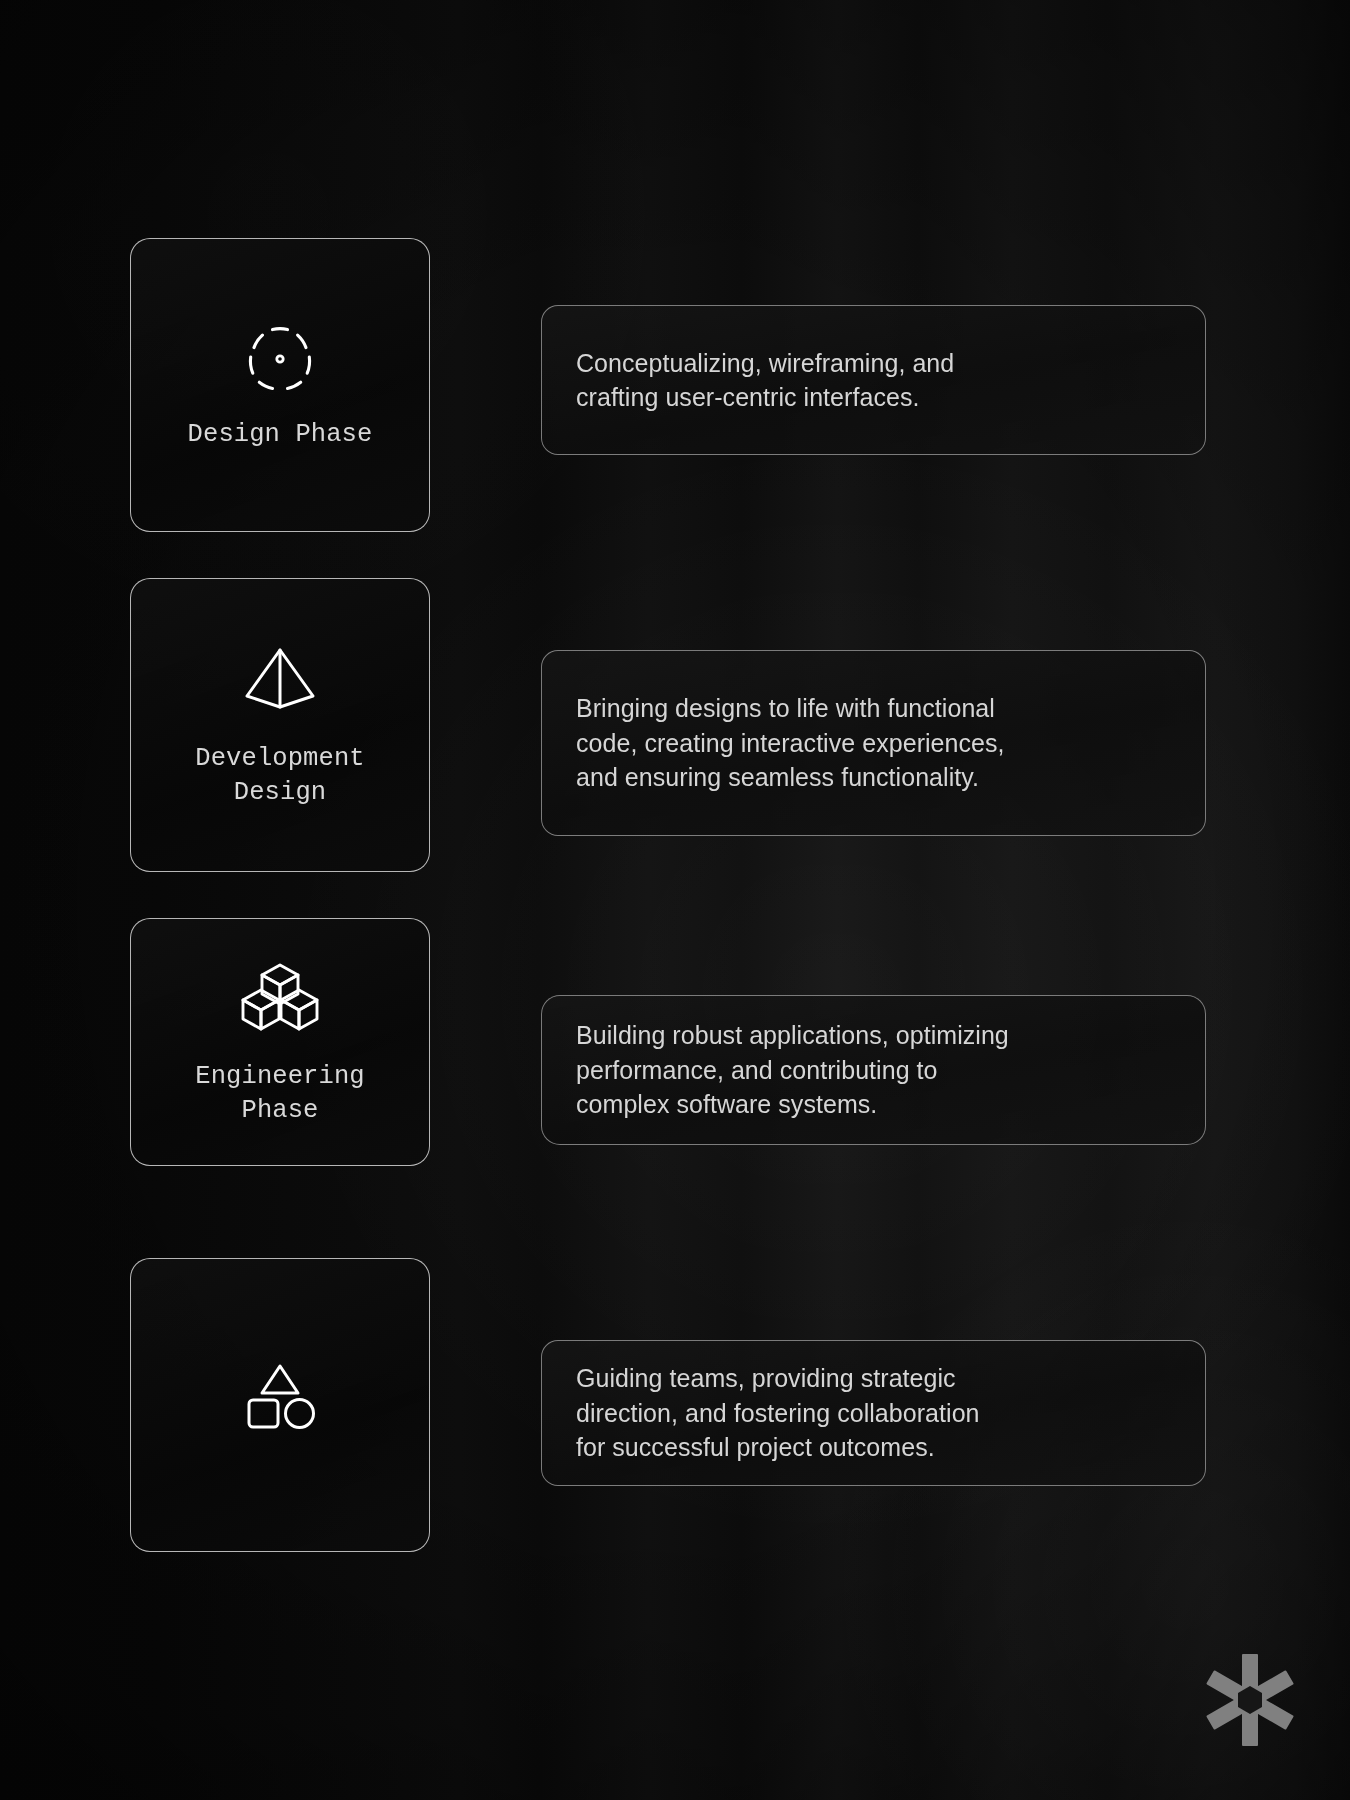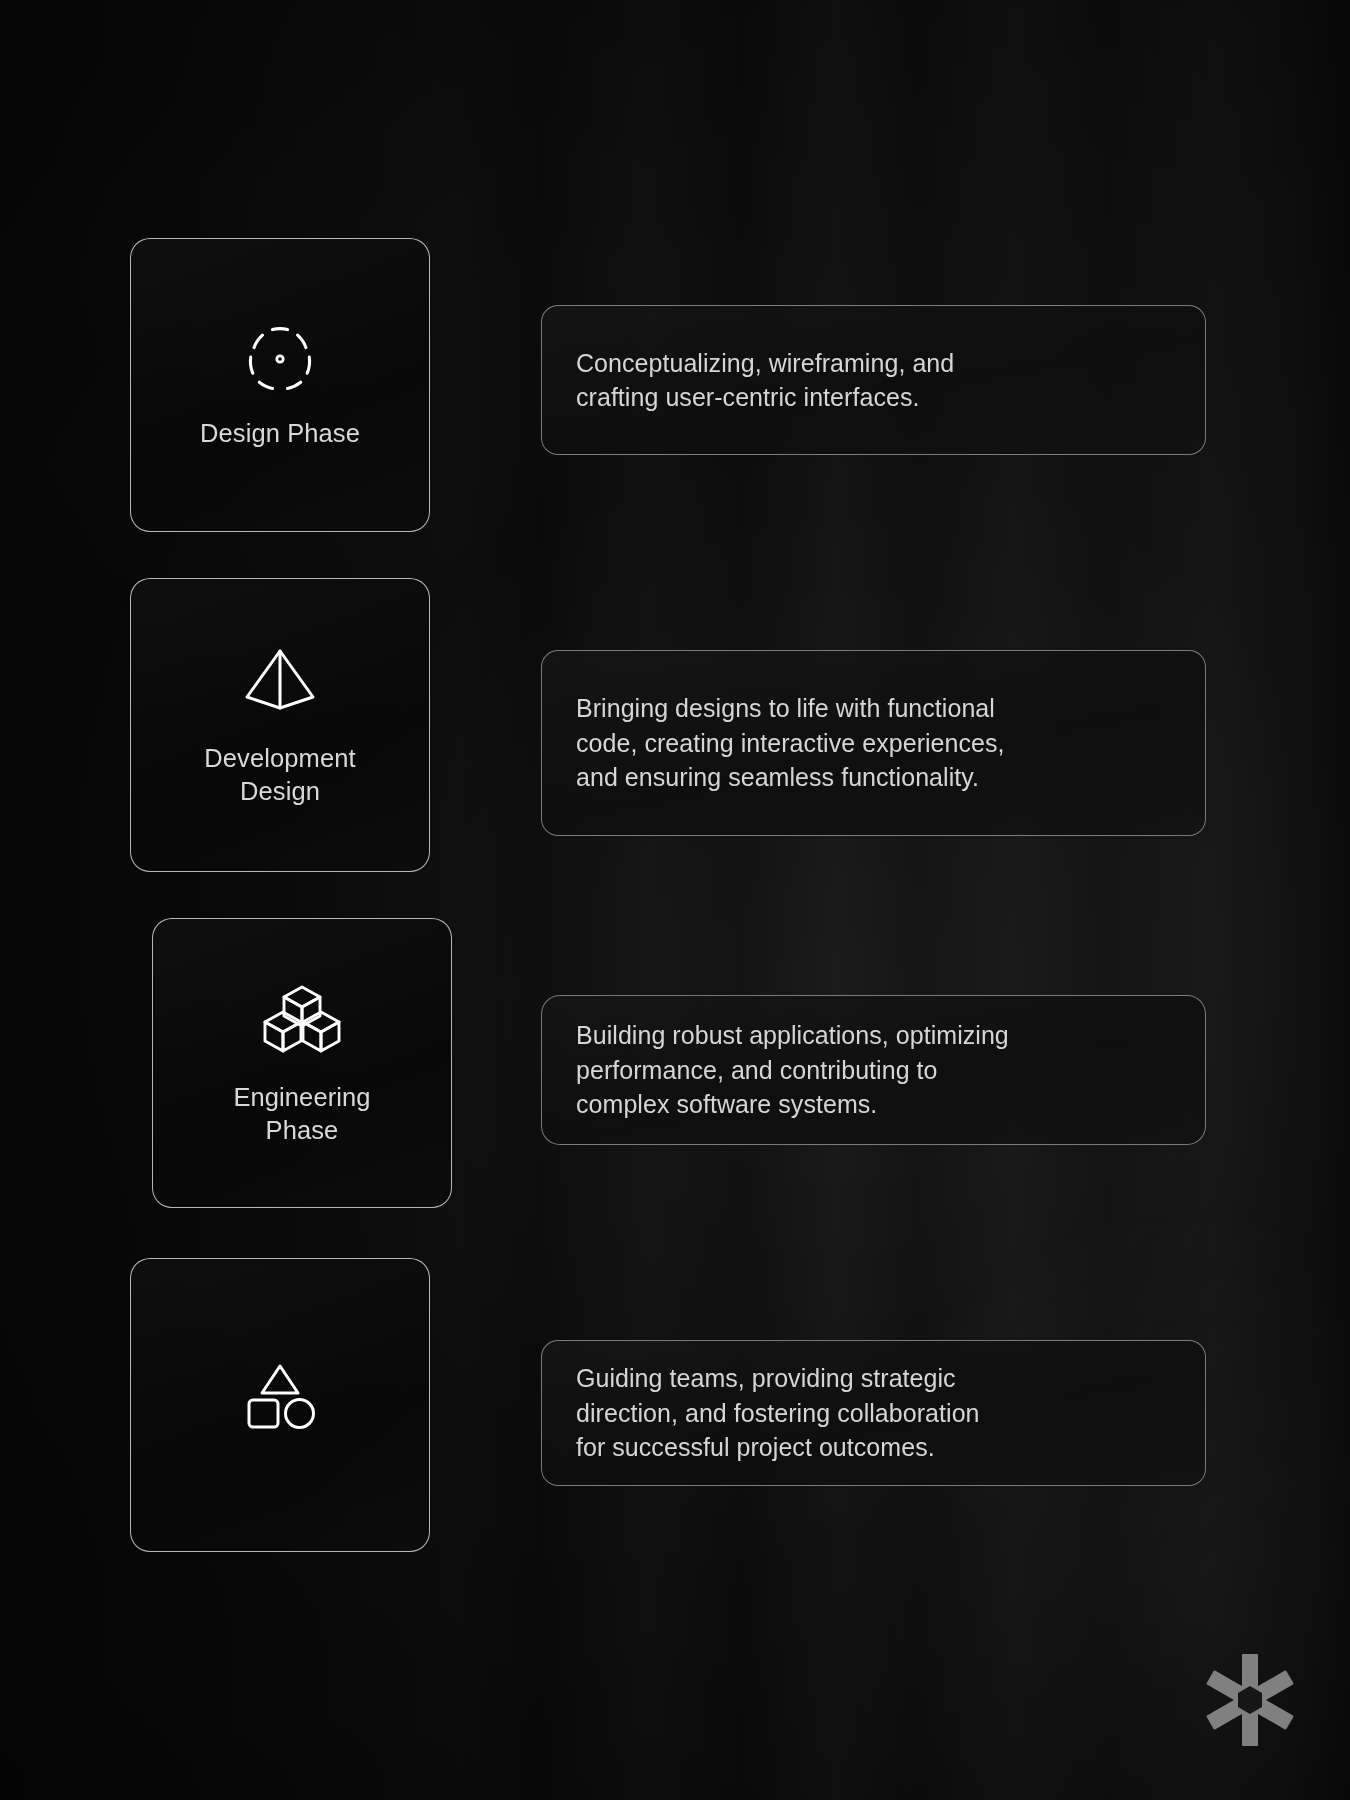--- a/index.html
+++ b/index.html
@@ -67,20 +67,21 @@
     width: 300px;
     box-sizing: border-box;
     border: 1.5px solid rgba(226,226,226,0.80);
     border-radius: 20px;
     background: linear-gradient(160deg, rgba(16,16,16,0.85) 0%, rgba(8,8,8,0.92) 60%, rgba(12,12,12,0.88) 100%);
     display: flex;
     flex-direction: column;
     align-items: center;
     justify-content: center;
     padding-top: 4px;
+    font-family: Liberation Mono, monospace;
   }
   .phase-icon {
     display: block;
     margin: 0 auto 18px auto;
   }
   .phase-label {
     color: #d9d9d9;
     font-size: 25.5px;
     line-height: 1.30;
     text-align: center;
@@ -164,21 +165,21 @@
     <div class="phase-label">Development
 Design</div>
   </div>
 
   <div class="desc-panel" style="top:650px; height:186px; width:665px;">
     <div class="desc-text">Bringing designs to life with functional
 code, creating interactive experiences,
 and ensuring seamless functionality.</div>
   </div>
 
-  <div class="phase-card" style="top:918px; height:290px;margin-left:22px;">
+  <div class="phase-card" style="top:918px; height:248px;">
     <span class="phase-icon">
       <svg width="82" height="76" viewBox="0 0 82 76" fill="none">
         <g stroke="#ffffff" stroke-width="2.9" stroke-linejoin="round" stroke-linecap="round" fill="none">
 
           <path d="M41 4 L59 14 L41 24 L23 14 Z"></path>
           <path d="M23 14 L23 33 L41 43 L41 24 Z"></path>
           <path d="M59 14 L59 33 L41 43 L41 24 Z"></path>
 
           <path d="M22 29 L40 39 L22 49 L4 39 Z"></path>
           <path d="M4 39 L4 58 L22 68 L22 49 Z"></path>

